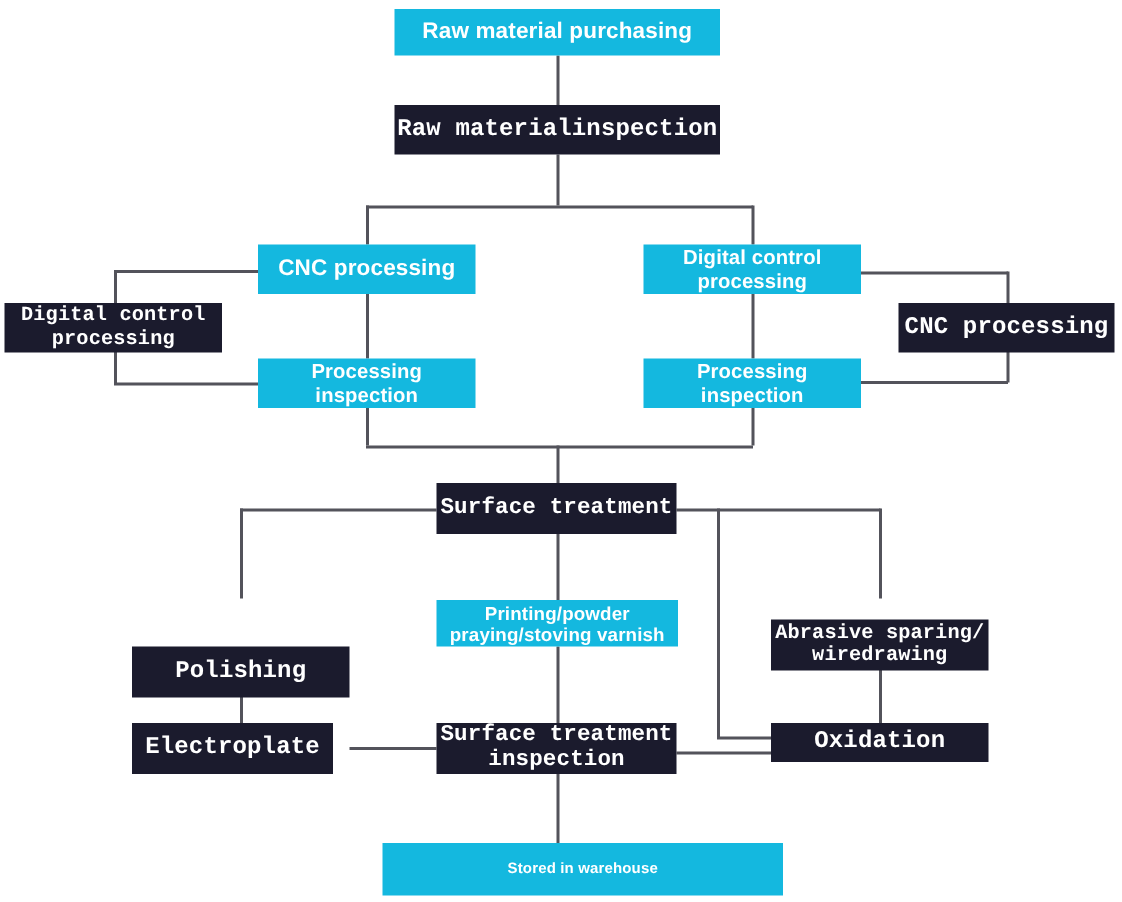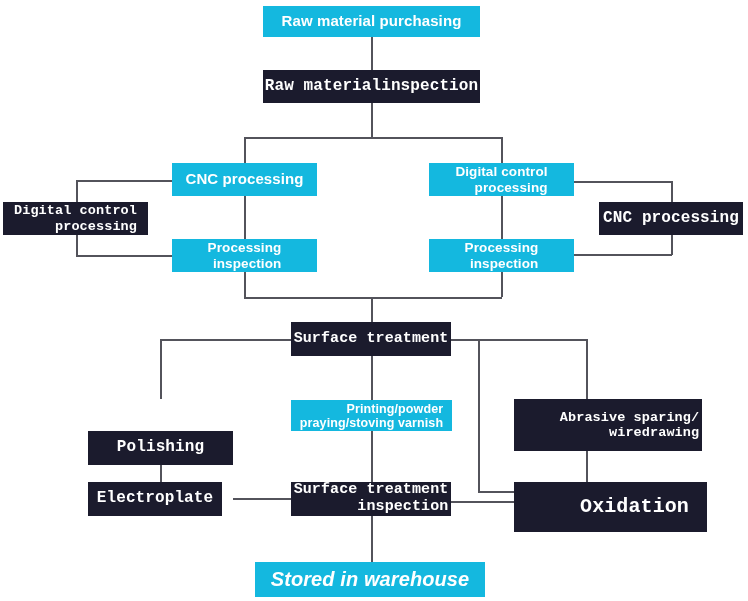--- a/index.html
+++ b/index.html
@@ -6,21 +6,21 @@
   .canvas{
     position:relative;
     width:748px;height:601px;
     background:#ffffff;
     font-family:"Liberation Sans","DejaVu Sans",sans-serif;
     overflow:hidden;
   }
   .node{
     position:absolute;
     display:flex;align-items:center;justify-content:center;
-    text-align:right;
+    text-align:center;
     color:var(--text,#fff);
     font-weight:bold;
     line-height:1.12;
     white-space:pre-line;
     z-index:2;
     letter-spacing:0.1px;
   }
   .cyan{background:var(--cyan,#14b8df);}
   .dark{background:var(--dark,#1b1b2d);font-family:Liberation Mono, monospace;}
   .line{position:absolute;background:var(--line,#53535b);z-index:1;}
@@ -30,25 +30,25 @@
   .n-rmi {left:263px;top:70px; width:217px;height:33px;font-size:16px;}
   .n-cncl{left:172px;top:163px;width:145px;height:33px;font-size:15px;}
   .n-dcl {left:3px;  top:202px;width:145px;height:33px;font-size:13.5px;}
   .n-pil {left:172px;top:239px;width:145px;height:33px;font-size:13.5px;}
   .n-dcr {left:429px;top:163px;width:145px;height:33px;font-size:13.5px;}
   .n-cncr{left:599px;top:202px;width:144px;height:33px;font-size:16px;}
   .n-pir {left:429px;top:239px;width:145px;height:33px;font-size:13.5px;}
   .n-st  {left:291px;top:322px;width:160px;height:34px;font-size:15px;}
   .n-pol {left:88px; top:399px;width:145px;height:34px;font-size:16px;margin-top:32px;}
   .n-ppv {left:291px;top:400px;width:161px;height:31px;font-size:12.5px;}
-  .n-asw {left:514px;top:399px;width:145px;height:52px;font-size:13.5px;padding-left:43px;}
+  .n-asw {left:514px;top:413px;width:145px;height:34px;font-size:13.5px;}
   .n-ep  {left:88px; top:482px;width:134px;height:34px;font-size:16px;}
   .n-sti {left:291px;top:482px;width:160px;height:34px;font-size:15px;}
-  .n-ox  {left:514px;top:482px;width:145px;height:50px;font-size:20px;padding-left:48px;}
-  .n-sw  {left:255px;top:562px;width:230px;height:35px;font-size:20px;font-style:italic;}
+  .n-ox  {left:514px;top:482px;width:145px;height:26px;font-size:16px;}
+  .n-sw  {left:255px;top:562px;width:267px;height:35px;font-size:10px;}
 </style>
 </head>
 <body>
 
 <div class="canvas">
 
   <div class="line" style="left:371px;top:37px;width:1.5px;height:33px;"></div>
   <div class="line" style="left:371px;top:103px;width:1.5px;height:34px;"></div>
   <div class="line" style="left:244px;top:137px;width:258px;height:1.5px;"></div>
   <div class="line" style="left:244px;top:137px;width:1.5px;height:26px;"></div>

